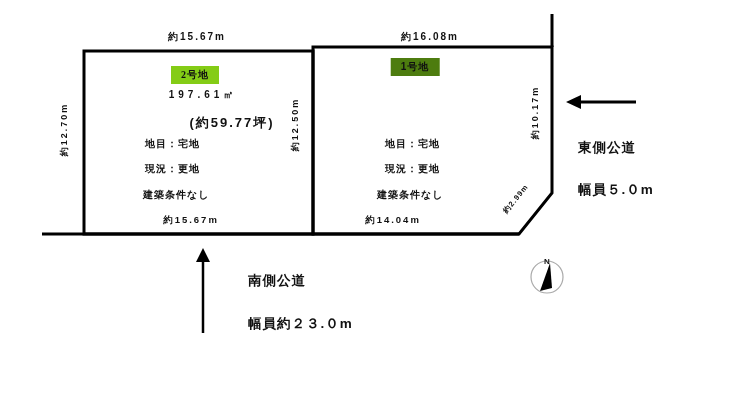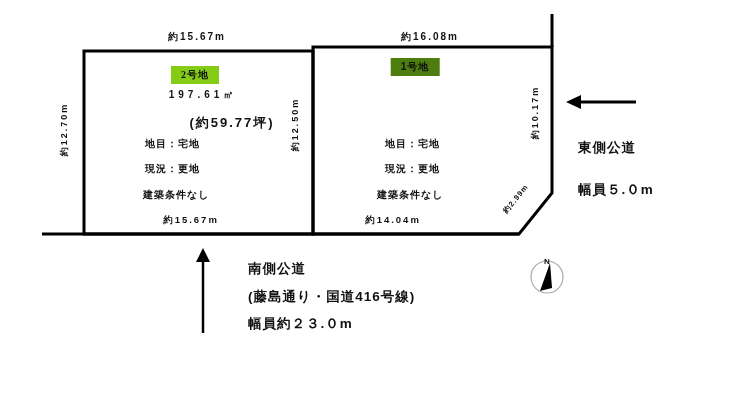--- a/index.html
+++ b/index.html
@@ -82,22 +82,21 @@
   <div class="abs plot-attr" style="left:145px;top:162px;">現況：更地</div>
   <div class="abs plot-attr" style="left:143px;top:188px;">建築条件なし</div>
   <div class="abs ctr dim-bottom" style="left:191px;top:214px;">約15.67m</div>
 
   <div class="abs ctr plot-badge" style="left:415px;top:58px;background:#4d7c0f;">1号地</div>
   <div class="abs plot-attr" style="left:385px;top:137px;">地目：宅地</div>
   <div class="abs plot-attr" style="left:385px;top:162px;">現況：更地</div>
   <div class="abs plot-attr" style="left:377px;top:188px;">建築条件なし</div>
   <div class="abs ctr dim-bottom" style="left:393px;top:214px;">約14.04m</div>
 
-  <div class="abs road-text" style="left:248px;top:260px;">南側公道</div>
-  <div class="abs road-text" style="left:248px;top:288px;">(藤島通り・国道416号線)</div>
+  <div class="abs road-text" style="left:248px;top:272px;">南側公道</div>
   <div class="abs road-text" style="left:248px;top:315px;text-align:center;">幅員約２３.０m</div>
 
   <div class="abs road-text" style="left:578px;top:139px;font-family:Liberation Serif, serif;">東側公道</div>
   <div class="abs road-text" style="left:578px;top:181px;">幅員５.０m</div>
 
   <div class="abs ctr compass-n" style="left:547px;top:257px;">N</div>
 
 </div>
 
 </body></html>

